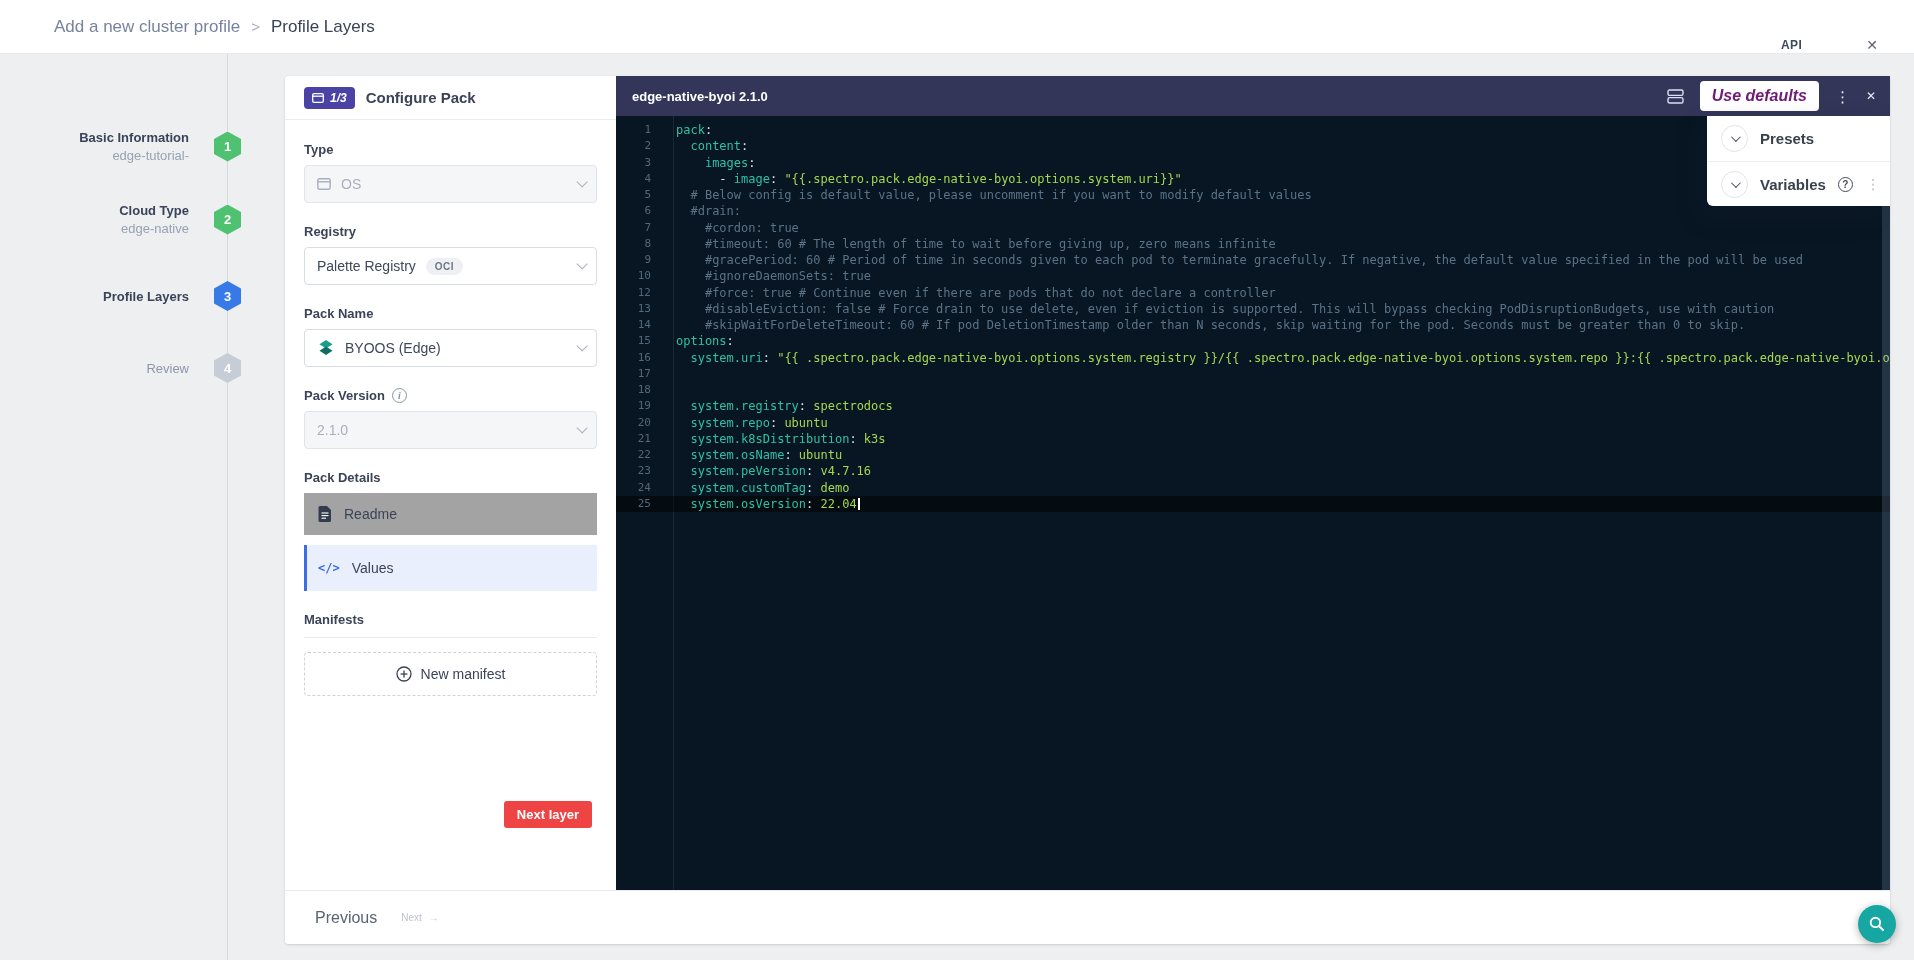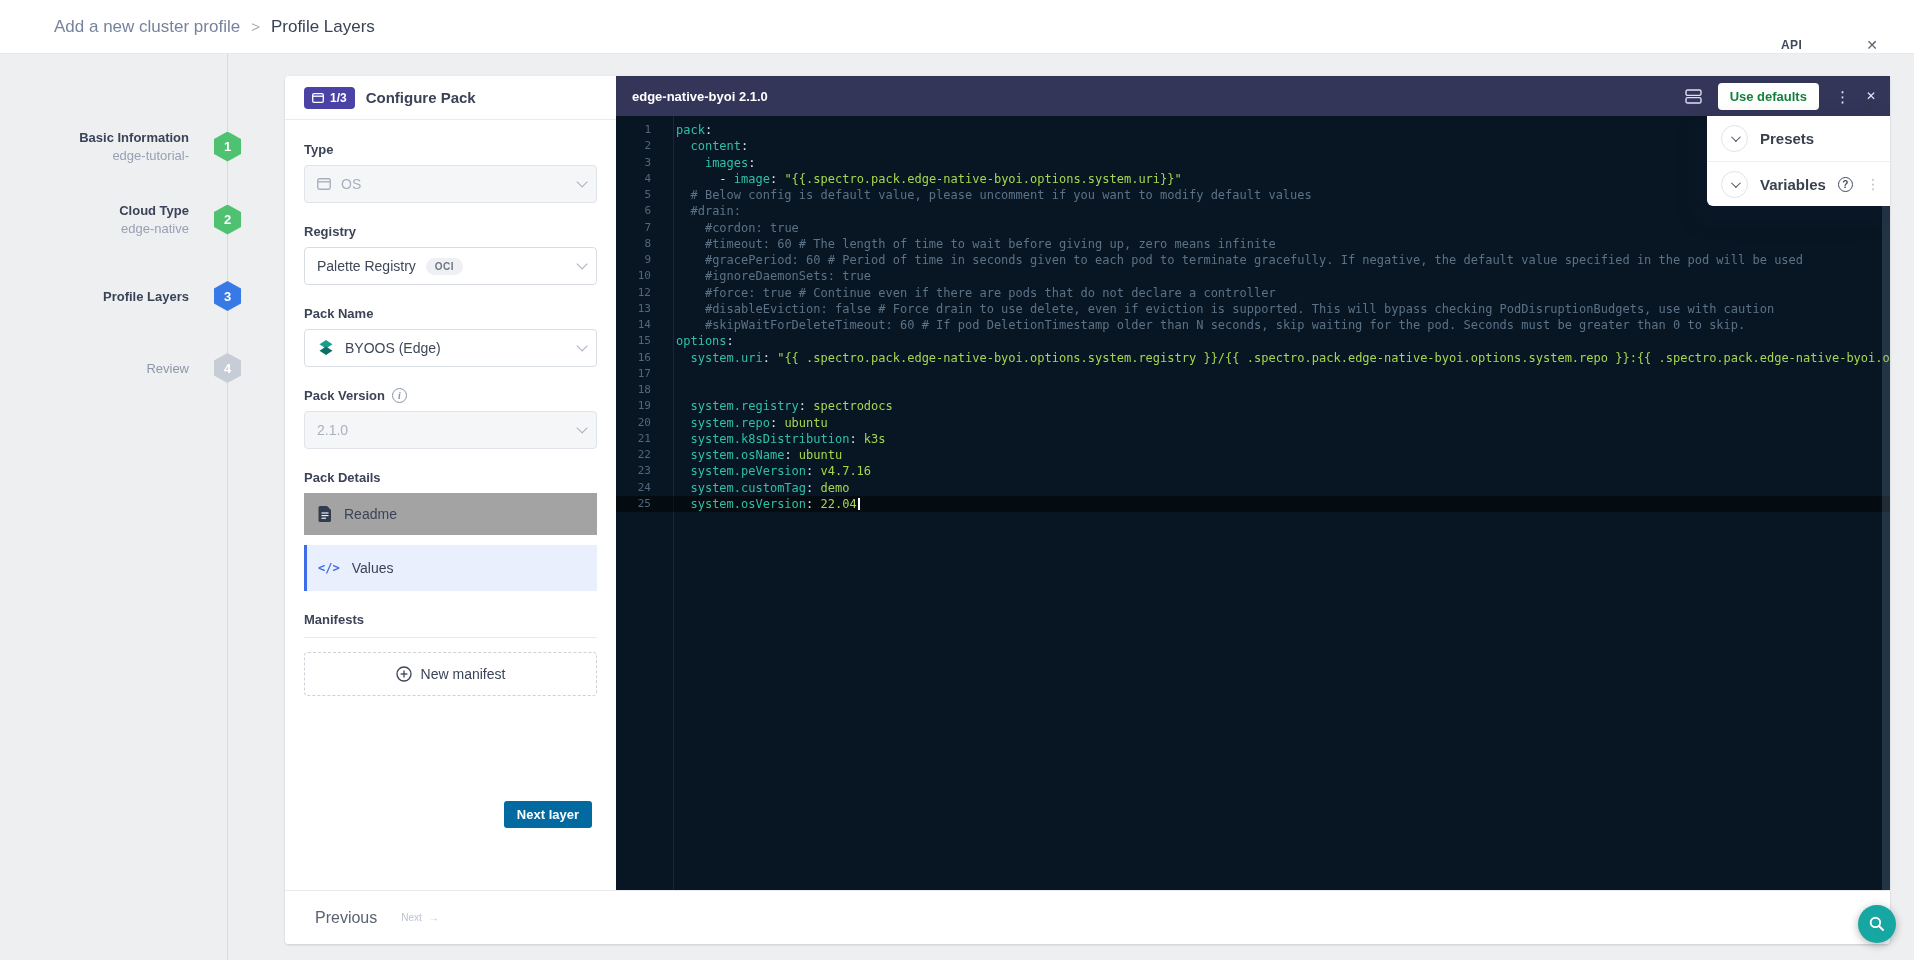--- a/index.html
+++ b/index.html
@@ -33,21 +33,21 @@
   .step1 { top:76px; } .step2 { top:149px; } .step3 { top:227px; } .step4 { top:299px; }
 
   
   .card { position:absolute; left:285px; top:76px; width:1605px; height:868px; background:#fff;
           border-radius:4px; box-shadow:0 1px 2px rgba(16,24,40,.06), 0 1px 3px rgba(16,24,40,.1); }
 
   
   .config { position:absolute; left:0; top:0; width:331px; height:814px; }
   .config-header { height:44px; display:flex; align-items:center; gap:11px; padding:0 19px; border-bottom:1px solid #e9ebf0; }
   .step-chip { background:#4b42a5; color:#fff; border-radius:4px; height:22px; padding:0 8px;
-               font-size:12px; font-weight:700; display:flex; align-items:center; gap:6px; }
+               font-size:12px; font-weight:700; display:flex; align-items:center; gap:6px;font-style:italic; }
   .config-title { font-size:15px; font-weight:700; color:#3b4357; }
   .panel-body { padding:22px 19px 0; }
   .sect { margin-bottom:21px; }
   .field-label { font-size:13px; font-weight:700; color:#3b4357; margin-bottom:8px; display:flex; align-items:center; gap:7px; }
   .select { height:38px; border:1px solid #d8dce3; border-radius:4px; display:flex; align-items:center;
             padding:0 12px; gap:10px; background:#fff; font-size:14px; color:#3f4759; cursor:pointer; }
   .select.disabled { background:#f5f6f8; border-color:#e0e3e9; color:#a9b0bd; cursor:default; }
   .chev { margin-left:auto; width:8px; height:8px; border-right:1.6px solid #a9b0bd; border-bottom:1.6px solid #a9b0bd;
           transform:rotate(45deg) translateY(-3px); flex:none; }
   .oci-pill { background:#eef0f4; border-radius:10px; padding:3px 9px; font-size:10px; font-weight:700;
@@ -55,32 +55,32 @@
   .info-circle { width:15px; height:15px; border:1.3px solid #8b94a5; border-radius:50%; color:#8b94a5;
                  font-size:10px; font-weight:700; display:flex; align-items:center; justify-content:center;
                  font-family:"Liberation Serif", serif; font-style:italic; cursor:pointer; }
   .detail-row { height:42px; background:#a3a3a3; display:flex; align-items:center; gap:12px; padding:0 14px;
                 font-size:14px; color:#3b4357; margin-bottom:10px; cursor:pointer; }
   .detail-row.selected { background:#e9effc; border-left:3px solid #3d6ce7; height:46px; padding-left:11px; }
   .code-glyph { color:#3d6ce7; font-family:"DejaVu Sans Mono", monospace; font-size:12px; font-weight:700; }
   .manifest-divider { height:1px; background:#e9ebf0; margin:10px 0 14px; }
   .manifest-btn { height:44px; border:1px dashed #ccd2da; border-radius:4px; display:flex; align-items:center;
                   justify-content:center; gap:9px; color:#3b4357; font-size:14px; background:#fff; cursor:pointer; }
-  .next-layer { position:absolute; right:24px; bottom:62px; height:27px; padding:0 13px; background:#0369a1;
+  .next-layer { position:absolute; right:24px; bottom:62px; height:27px; padding:0 13px; background:#ef4444;
                 border:none; border-radius:3px; color:#fff; font-size:13px; font-weight:700; cursor:pointer;
                 font-family:"Liberation Sans", sans-serif; }
 
   
   .editor { position:absolute; left:331px; top:0; right:0; height:814px; background:#081623; overflow:hidden; }
   .editor-header { height:40px; background:#343659; display:flex; align-items:center; padding:0 14px 0 16px; gap:16px; }
   .editor-title { font-size:13px; font-weight:700; color:#fff; }
   .eh-spacer { flex:1; }
   .eh-icon { color:#dcdff2; cursor:pointer; display:flex; align-items:center; }
-  .use-defaults { background:#fff; border:none; border-radius:4px; padding:6px 12px; font-size:13px; font-weight:700;
-                  color:#15803d; cursor:pointer; font-family:"Liberation Sans", sans-serif; }
+  .use-defaults { background:#fff; border:none; border-radius:4px; padding:6px 12px; font-size:16px; font-weight:700;
+                  color:#701a75; cursor:pointer; font-family:"Liberation Sans", sans-serif;font-style:italic; }
   .kebab { font-size:15px; color:#e7e9f5; line-height:1; cursor:pointer; }
   .eh-close { font-size:12px; color:#e7e9f5; cursor:pointer; }
 
   .code { position:absolute; top:40px; left:0; right:0; bottom:0; font-family:"DejaVu Sans Mono", monospace;
           font-size:12px; line-height:16.25px; padding-top:6px; }
   .gutter-line { position:absolute; left:57px; top:0; bottom:0; width:1px; background:rgba(120,150,180,.15); }
   .code-line { display:flex; height:16.25px; white-space:pre; position:relative; }
   .code-line.active { background:rgba(0,0,0,.5); }
   .ln { flex:0 0 46px; text-align:right; padding-right:11px; color:#52677b; font-size:11px; }
   .code-text { padding-left:14px; }

